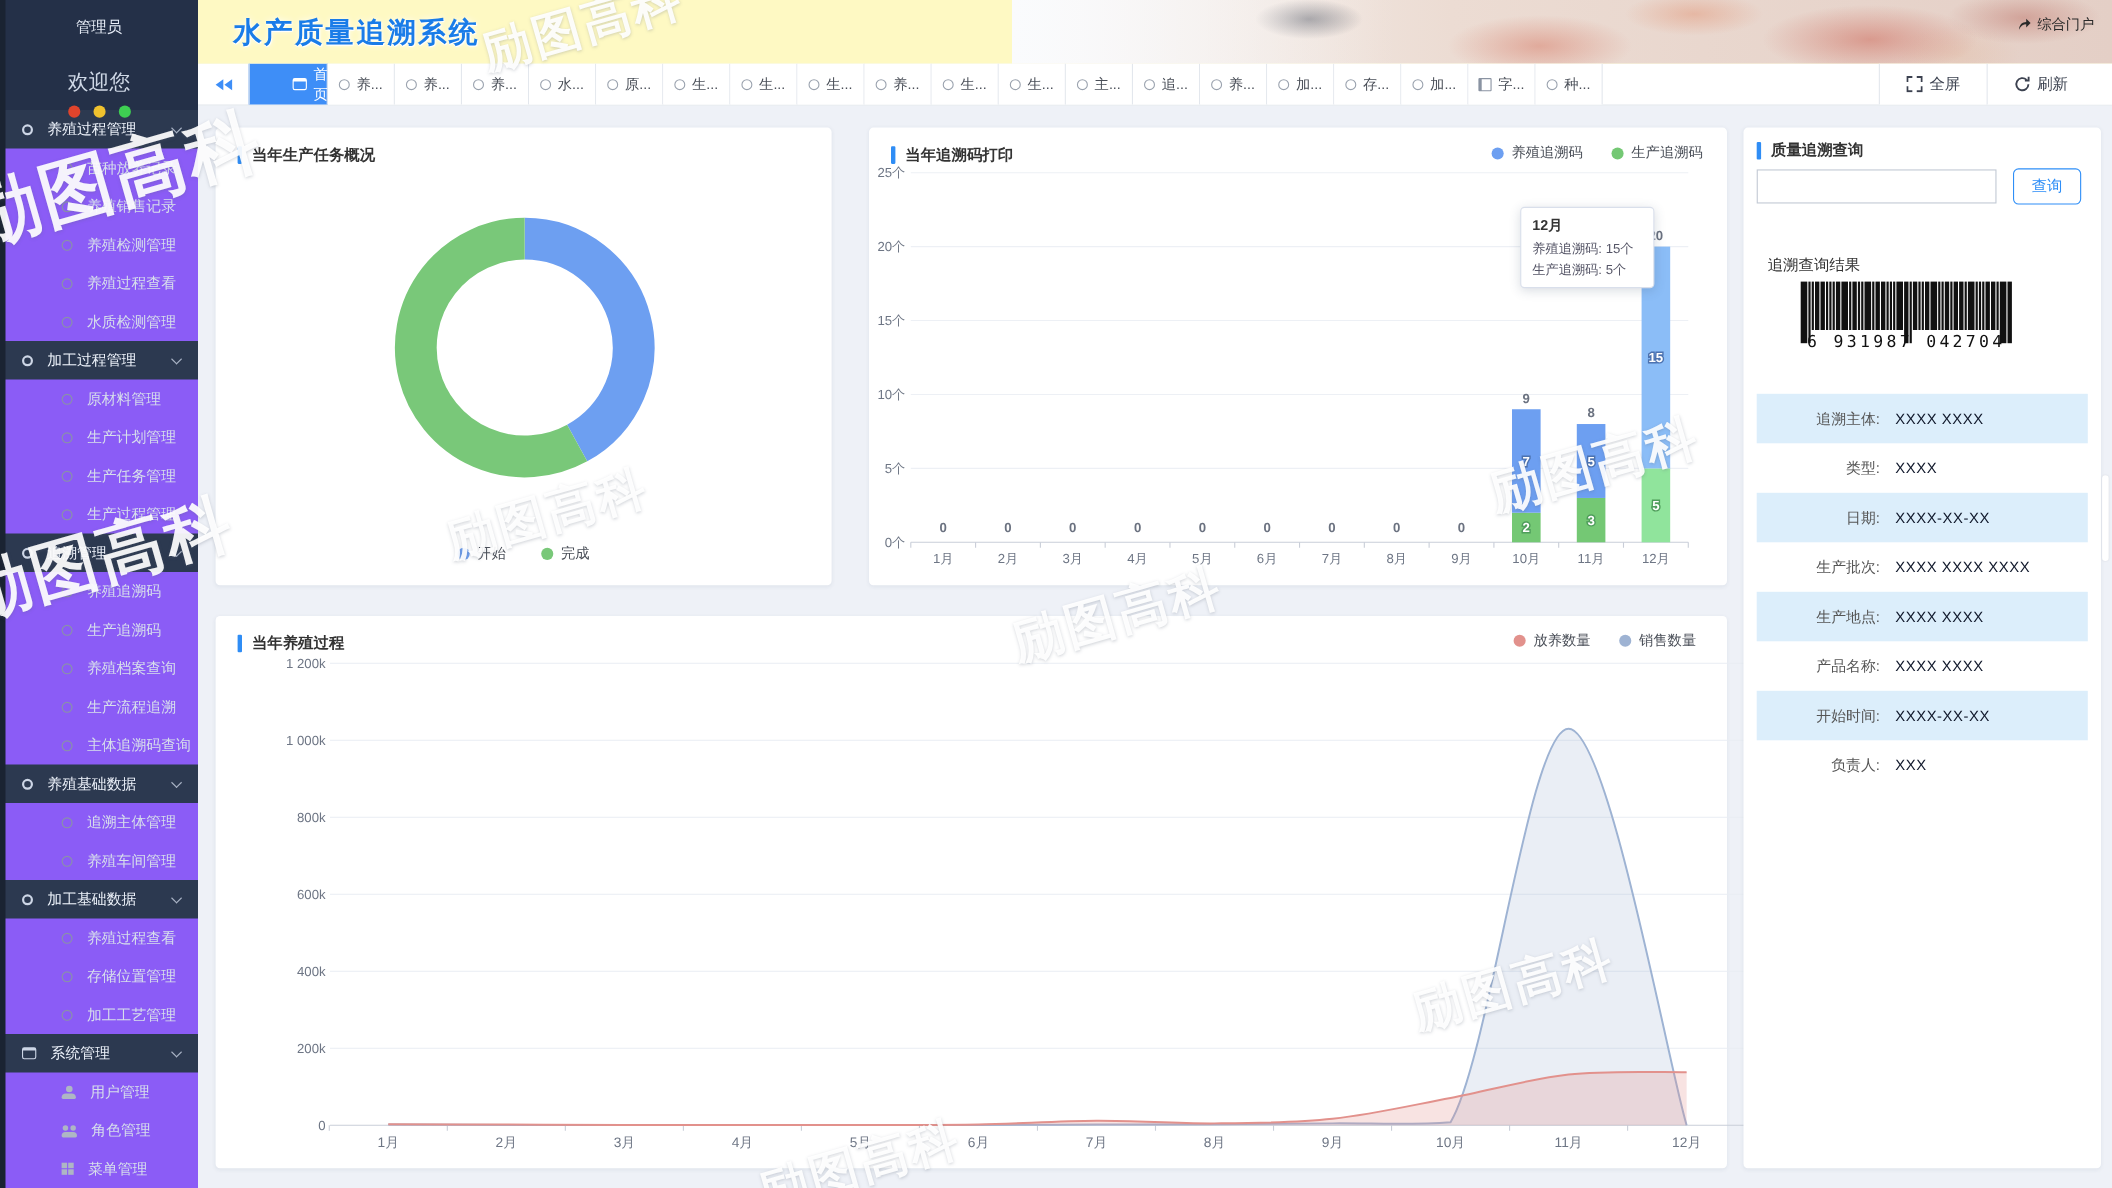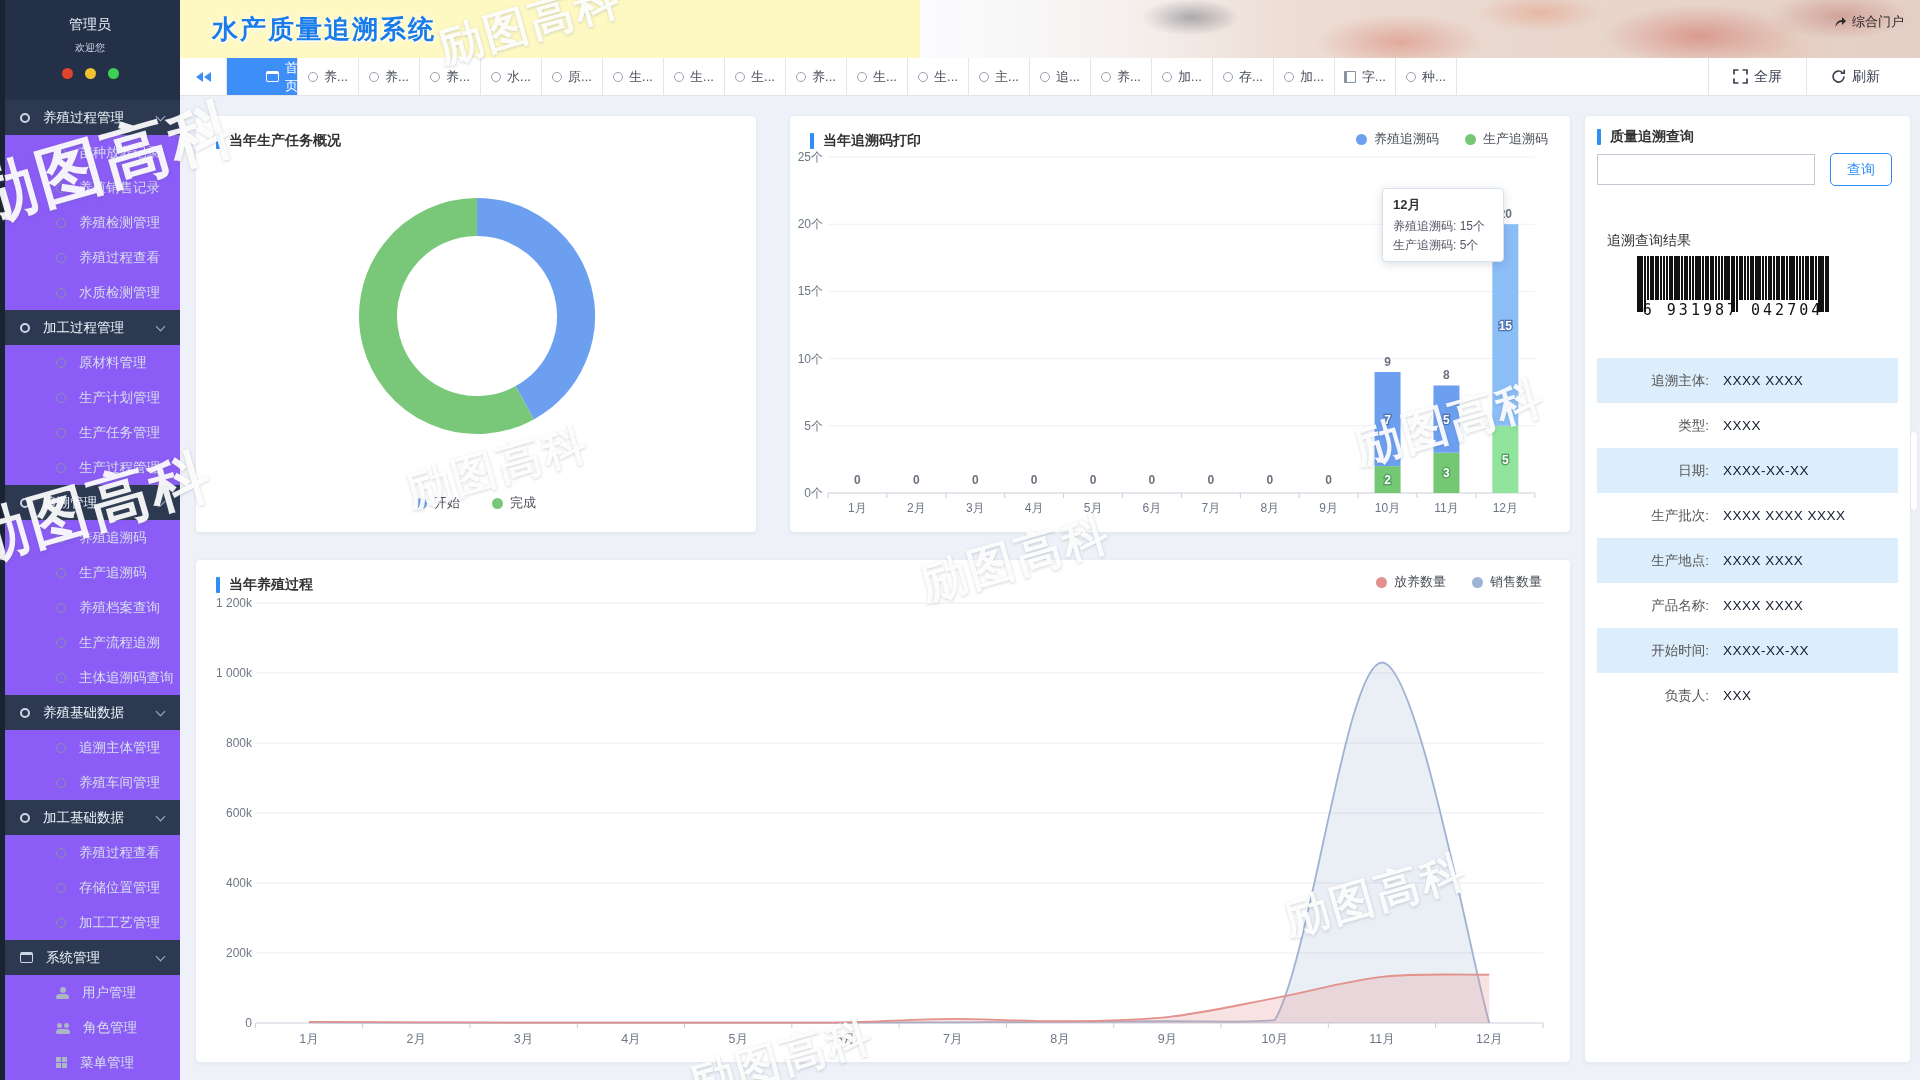--- a/index.html
+++ b/index.html
@@ -4,21 +4,21 @@
 <style>
   * { margin:0; padding:0; box-sizing:border-box; }
   html,body { background:#eef1f7; font-family:"Liberation Sans","DejaVu Sans",sans-serif; }
   #app { position:relative; width:1920px; height:1080px; overflow:hidden; background:#eef1f7; }
 
   
   .sidebar { position:absolute; left:0; top:0; width:180px; height:1080px; background:#8b5cf6; z-index:3; }
   .sidebar .track { position:absolute; left:0; top:0; width:5px; height:100%; background:#1a2332; }
   .user-panel { height:100px; padding-top:12px; text-align:center; background:#243048; }
   .user-role { color:#e8eef8; font-size:14px; line-height:24px; }
-  .user-greet { color:#cfd8e6; font-size:10px; line-height:24px; }
+  .user-greet { color:#cfd8e6; font-size:19px; line-height:24px;margin-top:28px; }
   .dots { display:flex; justify-content:center; gap:12px; margin-top:8px; }
   .dots span { width:11px; height:11px; border-radius:50%; display:inline-block; }
   .menu { }
   .side-item { height:35px; display:flex; align-items:center; padding-left:56px; color:#d7dfeb; font-size:13.5px; cursor:pointer; }
   .side-item.group { padding-left:20px; background:#2c3950; color:#eef3fb; }
   .side-item .side-label { margin-left:13px; white-space:nowrap; }
   .chev { width:7px; height:7px; border-right:1.6px solid #aab4c6; border-bottom:1.6px solid #aab4c6; transform:rotate(45deg); margin-left:auto; margin-right:16px; margin-top:-3px; }
 
   
   .ic { display:inline-block; flex:none; }
@@ -70,21 +70,21 @@
   .card-title { position:absolute; top:16px; left:20px; display:flex; align-items:center; gap:9px; font-size:14px; font-weight:600; color:#333; z-index:2; }
   .title-bar { width:4px; height:16px; background:#2f8df5; border-radius:1px; }
   .chart-legend { position:absolute; display:flex; gap:26px; align-items:center; z-index:2; }
   .legend-item { display:flex; align-items:center; gap:7px; font-size:13px; color:#4a4f58; cursor:pointer; }
   .legend-item .dot { width:11px; height:11px; border-radius:50%; display:inline-block; }
 
   #donut-card { left:196px; top:116px; width:560px; height:416px; }
   #donut-legend { left:0; right:0; bottom:20px; justify-content:center; gap:32px; }
   #bar-card { left:790px; top:116px; width:780px; height:416px; }
   #bar-legend { top:14px; right:22px; }
-  #area-card { left:196px; top:560px; width:1374px; height:502px; }
+  #area-card { left:196px; top:560px; width:1374px; height:502px;padding-left:44px; }
   #area-legend { top:13px; right:28px; }
 
   .bar-tooltip { position:absolute; left:592px; top:72px; width:122px; background:#fff; border:1px solid #d9dfeb;
     border-radius:4px; box-shadow:0 2px 10px rgba(50,70,100,0.18); padding:7px 10px; z-index:5; }
   .bar-tooltip .tt-title { font-size:13px; font-weight:bold; color:#333; margin-bottom:3px; }
   .bar-tooltip .tt-line { font-size:12px; color:#556; line-height:1.55; white-space:nowrap; }
 
   
   #right-card { left:1585px; top:116px; width:325px; height:946px; }
   .q-title { position:absolute; top:12px; left:12px; display:flex; align-items:center; gap:9px; font-size:14px; font-weight:600; color:#333; }

